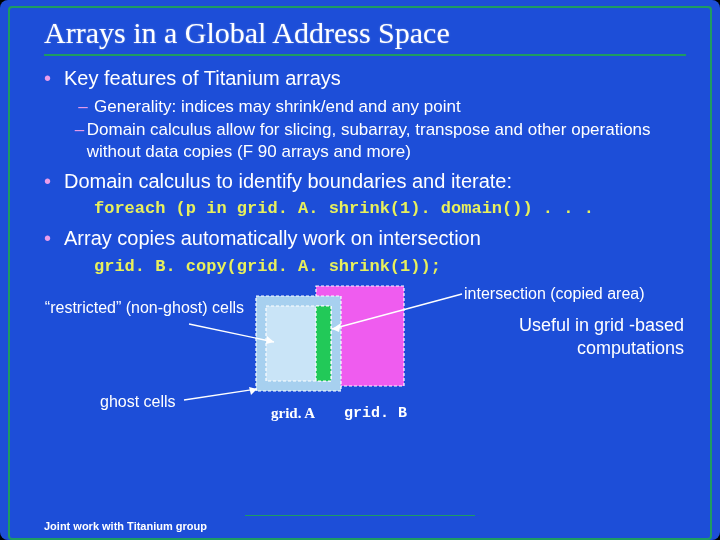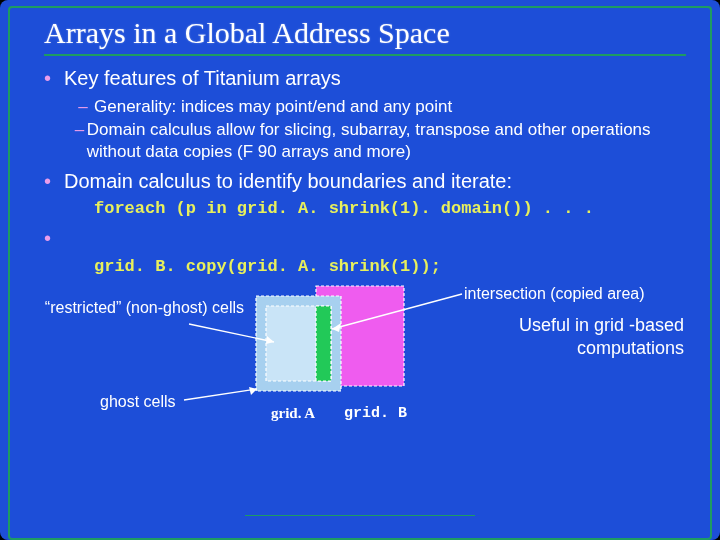--- a/index.html
+++ b/index.html
@@ -105,35 +105,36 @@
 
     <div class="content">
 
       <div class="b1">
         <span class="dot">•</span>
         <span>Key features of Titanium arrays</span>
       </div>
 
       <div class="b2">
         <span class="dash">–</span>
-        <span>Generality: indices may point/end and any point</span>
+        <span>Generality: indices may shrink/end and any point</span>
       </div>
       <div class="b2">
         <span class="dash">–</span>
         <span>Domain calculus allow for slicing, subarray, transpose and other operations without data copies (F 90 arrays and more)</span>
       </div>
 
       <div class="b1" style="margin-top:6px">
         <span class="dot">•</span>
         <span>Domain calculus to identify boundaries and iterate:</span>
       </div>
       <div class="code">foreach (p in grid. A. shrink(1). domain()) . . .</div>
 
       <div class="b1">
         <span class="dot">•</span>
+        <span>Array copies automatically work on intersection</span>
       </div>
       <div class="code">grid. B. copy(grid. A. shrink(1));</div>
 
       <div class="diagram-area">
 
         <div class="label restricted">“restricted” (non-ghost) cells</div>
         <div class="label ghost">ghost cells</div>
         <div class="label useful">Useful in   grid -based computations</div>
         <div class="label inter">intersection (copied area)</div>
 
@@ -163,15 +164,16 @@
 
           <line x1="418" y1="10" x2="288" y2="45" stroke="#fff" stroke-width="1.3"></line>
           <polygon points="288,45 297,39 295,48" fill="#fff"></polygon>
         </svg>
 
       </div>
 
     </div>
 
     <div class="footerbar"></div>
+    <div class="footer">Joint work with Titanium group</div>
 
   </div>
 </div>
 
 </body></html>

